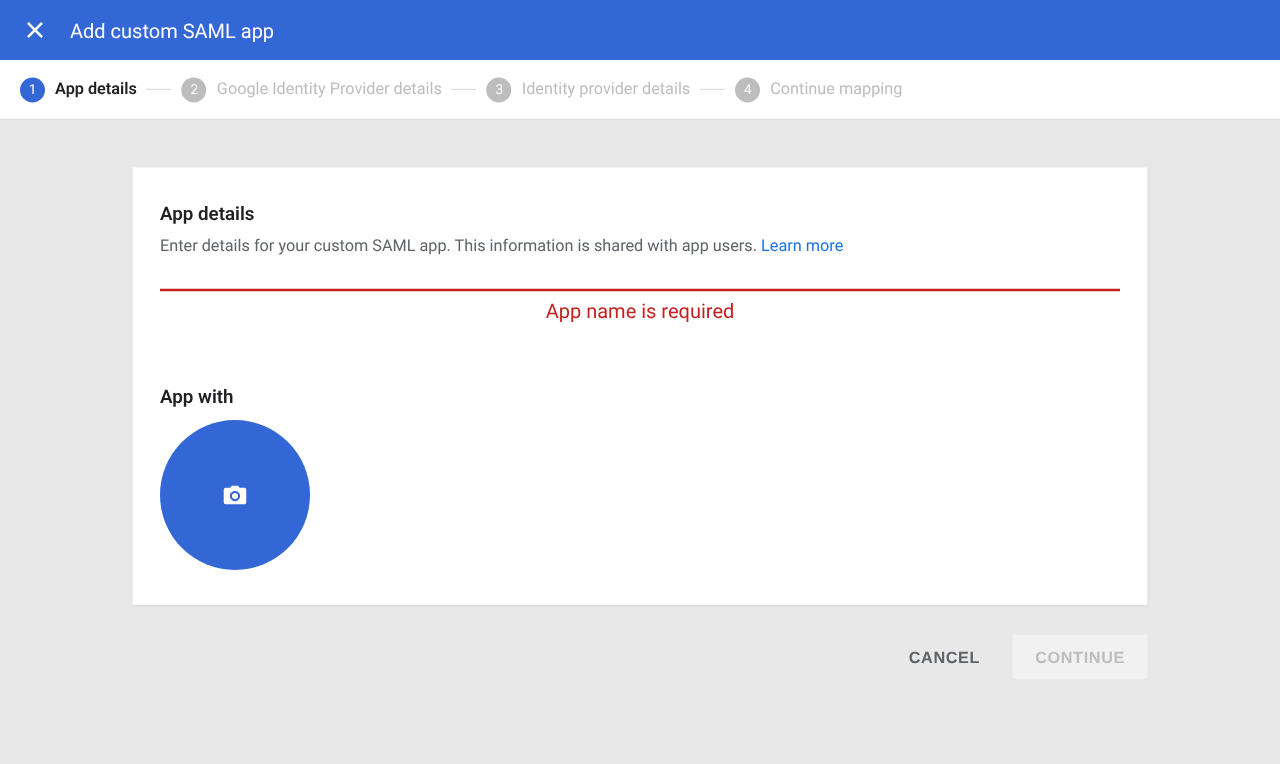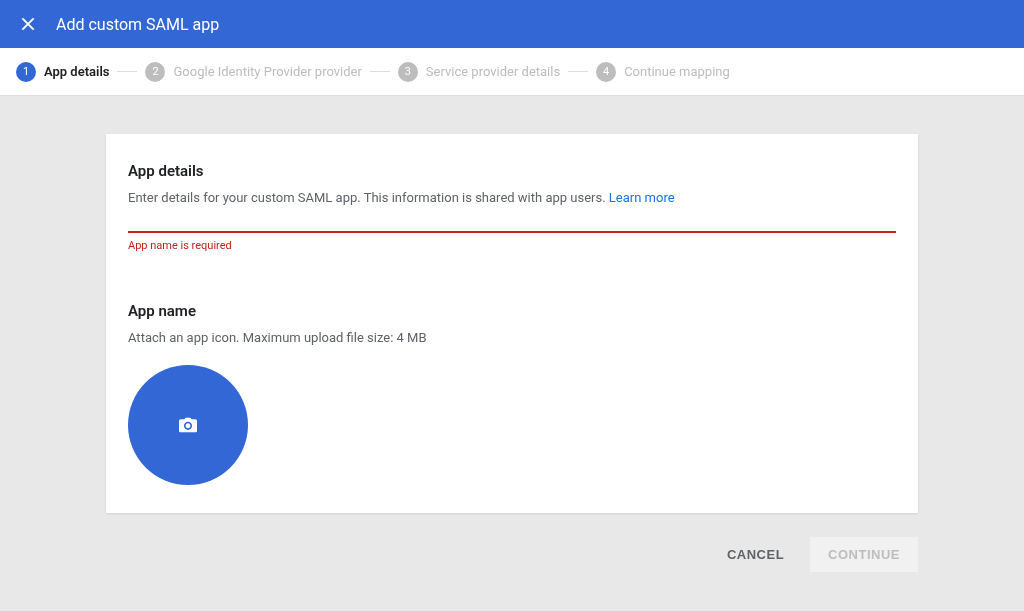--- a/index.html
+++ b/index.html
@@ -115,23 +115,24 @@
   .text-input {
     width: 100%;
     border: none;
     border-bottom: 2px solid #c5221f;
     font-size: 14px;
     padding: 4px 0 6px 0;
     outline: none;
     background: transparent;
   }
   .field-error {
-    font-size: 11px;
+    font-size: 16px;
     color: #c5221f;
     margin-top: 6px;
+    text-align: center;
   }
   .icon-section {
     margin-top: 50px;
   }
   .icon-desc {
     font-size: 13px;
     color: #5f6368;
     margin-bottom: 20px;
   }
   .icon-upload {
@@ -180,26 +181,26 @@
 </div>
 
 <div class="stepper">
   <div class="step">
     <div class="step-circle active">1</div>
     <div class="step-label active">App details</div>
   </div>
   <div class="step-connector"></div>
   <div class="step">
     <div class="step-circle inactive">2</div>
-    <div class="step-label">Google Identity Provider provider</div>
+    <div class="step-label">Google Identity Provider details</div>
   </div>
   <div class="step-connector"></div>
   <div class="step">
     <div class="step-circle inactive">3</div>
-    <div class="step-label">Service provider details</div>
+    <div class="step-label">Identity provider details</div>
   </div>
   <div class="step-connector"></div>
   <div class="step">
     <div class="step-circle inactive">4</div>
     <div class="step-label">Continue mapping</div>
   </div>
 </div>
 
 <div class="content-area">
   <div class="card">
@@ -207,22 +208,21 @@
     <div class="section-desc">
       <span>Enter details for your custom SAML app. This information is shared with app users. </span><a href="#" class="learn-more">Learn more</a>
     </div>
 
     <div>
       <input type="text" class="text-input" value="" style="">
       <div class="field-error">App name is required</div>
     </div>
 
     <div class="icon-section">
-      <div class="section-title">App name</div>
-      <div class="icon-desc">Attach an app icon. Maximum upload file size: 4 MB</div>
+      <div class="section-title">App with</div>
       <div class="icon-upload">
         <span class="camera-icon">
           <svg width="20" height="18" viewBox="0 0 24 22" fill="#fff">
             <path d="M9 2l-1.5 2H3c-1.1 0-2 .9-2 2v12c0 1.1.9 2 2 2h18c1.1 0 2-.9 2-2V6c0-1.1-.9-2-2-2h-4.5L15 2H9zm3 15c-2.76 0-5-2.24-5-5s2.24-5 5-5 5 2.24 5 5-2.24 5-5 5zm0-8c-1.66 0-3 1.34-3 3s1.34 3 3 3 3-1.34 3-3-1.34-3-3-3z"></path>
           </svg>
         </span>
       </div>
     </div>
   </div>
 

